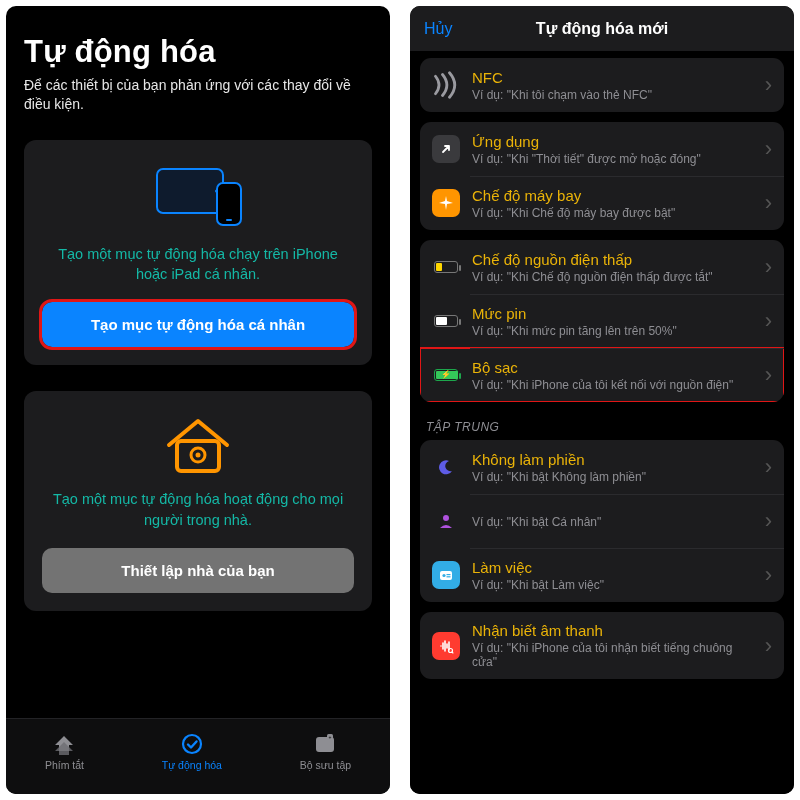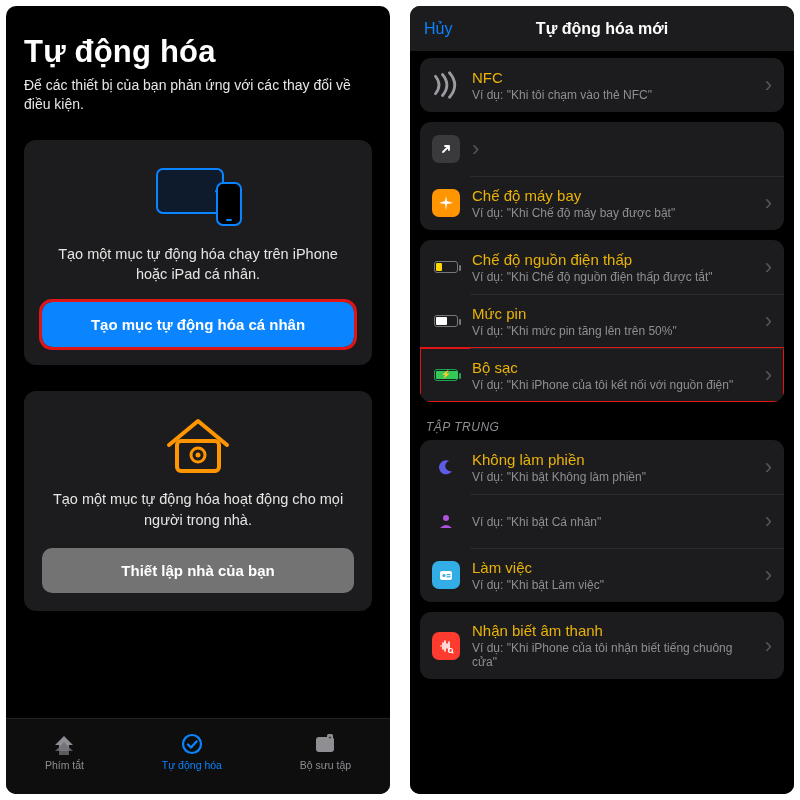--- a/index.html
+++ b/index.html
@@ -10,21 +10,21 @@
     display: flex; flex-direction: column; overflow: hidden; position: relative;
   }
   
   .l-content { padding: 22px 18px 0 18px; color: #fff; flex: 1; overflow: hidden; }
   .l-title { font-size: 31px; font-weight: 700; letter-spacing: .2px; margin-top: 6px; }
   .l-sub { font-size: 14px; color: #e7e7e7; margin-top: 6px; line-height: 1.35; }
   .card {
     margin-top: 26px; background: #1c1c1e; border-radius: 12px; padding: 24px 18px 18px;
     text-align: center;
   }
-  .card-desc { color: #e5e5e5; font-size: 14.5px; line-height: 1.4; margin-top: 14px; }
+  .card-desc { color: #14b8a6; font-size: 14.5px; line-height: 1.4; margin-top: 14px; }
   .btn {
     display: block; width: 100%; margin-top: 18px; border: none; border-radius: 10px;
     padding: 14px 8px; font-size: 15px; font-weight: 600; color: #fff; cursor: pointer;
   }
   .btn-blue { background: #0a84ff; }
   .btn-orange { background: #737373; }
   .hl-red { outline: 3px solid #e01616; outline-offset: 0; border-radius: 10px; }
   .hl-red-row { outline: 2px solid #e01616; outline-offset: -1px; }
   
   .devices { display: inline-block; position: relative; width: 96px; height: 62px; }
@@ -172,20 +172,24 @@
         </div>
       </div>
 
       <div class="group">
         <div class="row">
           <span class="ric tile-gray arrow-ne">
             <svg viewBox="0 0 16 16">
                 <path d="M5 11 L11 5 M7 5 H11 V9" stroke="#fff" stroke-width="1.8" fill="none" stroke-linecap="round" stroke-linejoin="round"></path>
               </svg>
           </span>
+          <div class="txts">
+            <div class="name">Ứng dụng</div>
+            <div class="ex">Ví dụ: "Khi "Thời tiết" được mở hoặc đóng"</div>
+          </div>
           <span class="chev">›</span>
         </div>
         <div class="row">
           <span class="ric tile-orange plane">
             <svg viewBox="0 0 16 16">
                 <path d="M8 1 L9 6 L15 8 L9 9 L8 15 L7 9 L1 8 L7 6 Z" fill="#fff"></path>
               </svg>
           </span>
           <div class="txts">
             <div class="name">Chế độ máy bay</div>

